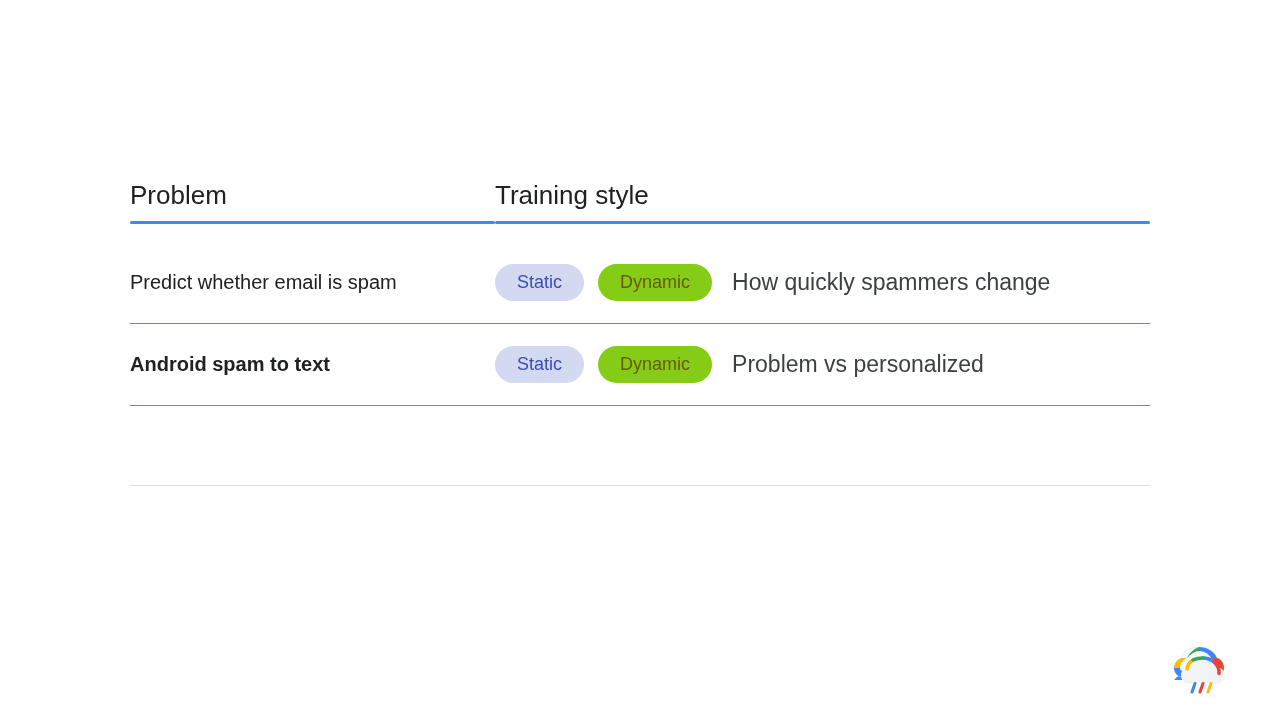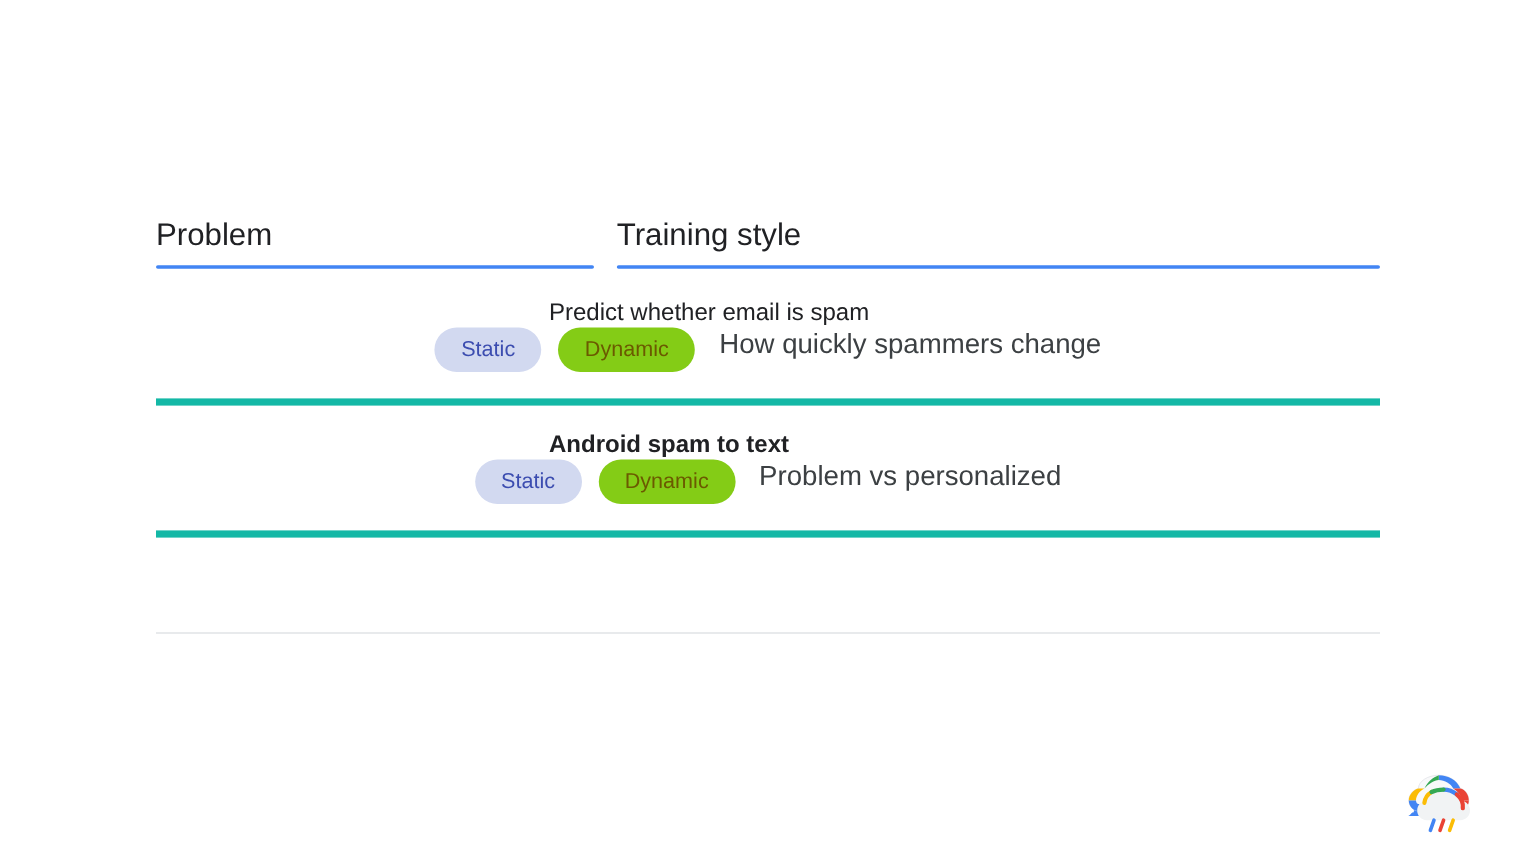--- a/index.html
+++ b/index.html
@@ -19,22 +19,21 @@
 
     .main-container {
       position: absolute;
       top: 180px;
       left: 130px;
       right: 130px;
     }
 
     .table-header {
       display: flex;
-      margin-bottom: 4px;
-      gap: 19px;
+      margin-bottom: 18px;
     }
 
     .col-problem {
       width: 365px;
       flex-shrink: 0;
     }
 
     .col-training {
       flex: 1;
     }
@@ -53,43 +52,42 @@
     }
 
     .table-body {
       margin-top: 0;
     }
 
     .table-row {
       display: flex;
       align-items: center;
       padding: 22px 0;
-      border-bottom: 6px solid #14b8a6;
-      flex-direction: column;
+      border-bottom: 1px solid #14b8a6;
     }
 
     .table-row:first-child {
       border-top: none;
     }
 
     .row-problem {
       width: 365px;
       flex-shrink: 0;
       font-size: 20px;
       color: #202124;
     }
 
     .row-problem.bold {
       font-weight: 700;
     }
 
     .row-training {
       flex: 1;
       display: flex;
-      align-items: flex-start;
+      align-items: center;
       gap: 14px;
     }
 
     .badge {
       display: inline-flex;
       align-items: center;
       justify-content: center;
       padding: 8px 22px;
       border-radius: 50px;
       font-size: 18px;

